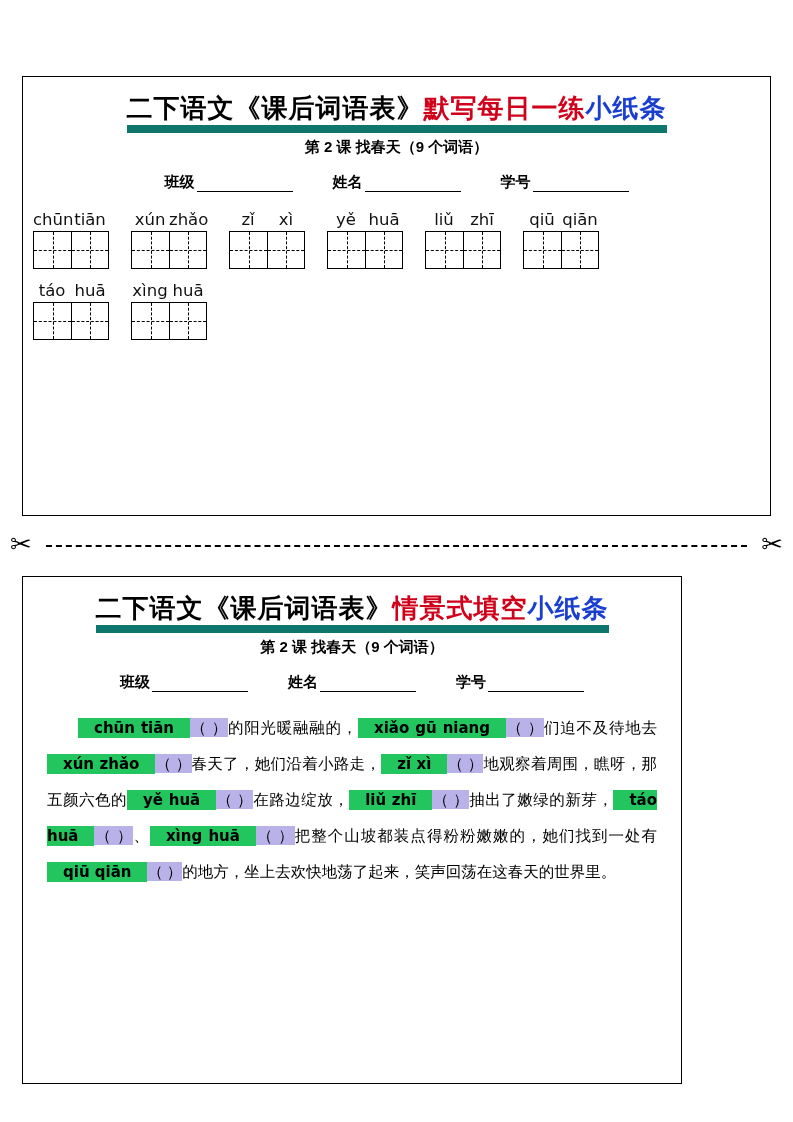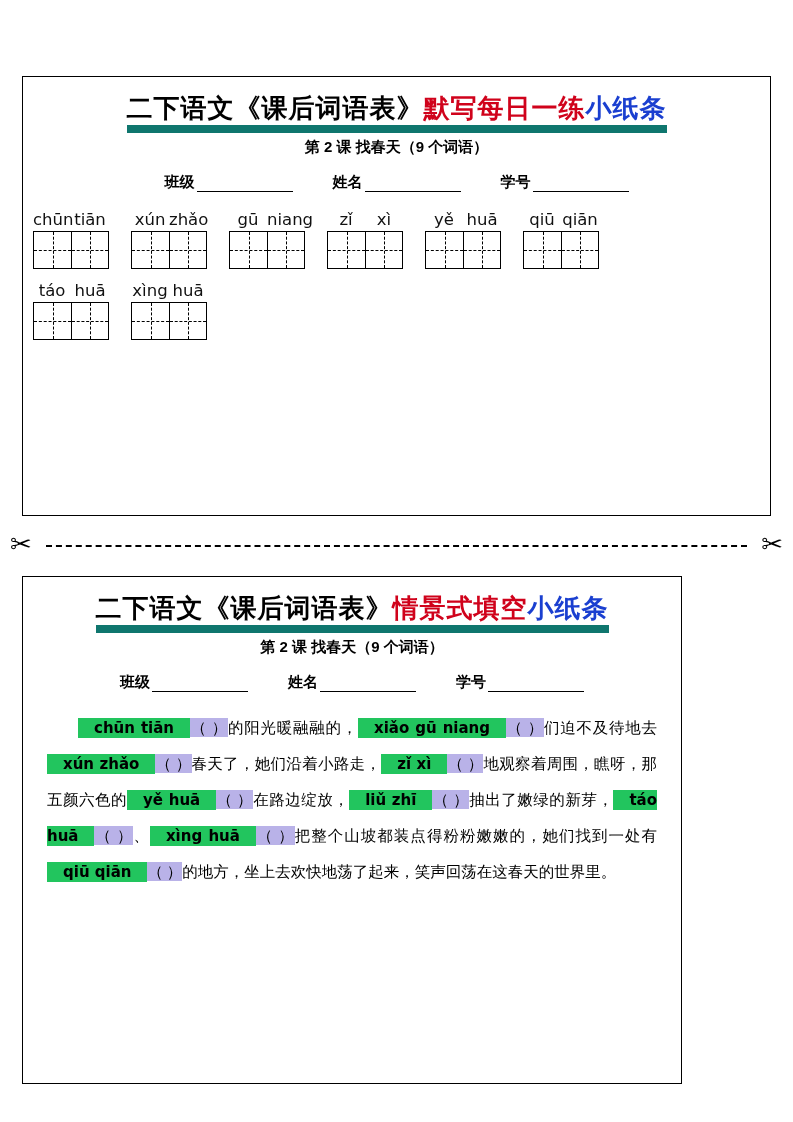--- a/index.html
+++ b/index.html
@@ -248,54 +248,54 @@
                 <span class="v"></span>
               </div>
               <div class="tgbox">
                 <span class="h"></span>
                 <span class="v"></span>
               </div>
             </div>
           </div>
           <div class="word-block">
             <div class="pinyin-row">
-              <span class="pinyin-cell">gū</span>
-              <span class="pinyin-cell">niang</span>
-            </div>
-            <div class="boxes">
-              <div class="tgbox">
-                <span class="h"></span>
-                <span class="v"></span>
-              </div>
-              <div class="tgbox">
-                <span class="h"></span>
-                <span class="v"></span>
-              </div>
-            </div>
-          </div>
-          <div class="word-block">
-            <div class="pinyin-row">
               <span class="pinyin-cell">zǐ</span>
               <span class="pinyin-cell">xì</span>
             </div>
             <div class="boxes">
               <div class="tgbox">
                 <span class="h"></span>
                 <span class="v"></span>
               </div>
               <div class="tgbox">
                 <span class="h"></span>
                 <span class="v"></span>
               </div>
             </div>
           </div>
           <div class="word-block">
             <div class="pinyin-row">
               <span class="pinyin-cell">yě</span>
               <span class="pinyin-cell">huā</span>
+            </div>
+            <div class="boxes">
+              <div class="tgbox">
+                <span class="h"></span>
+                <span class="v"></span>
+              </div>
+              <div class="tgbox">
+                <span class="h"></span>
+                <span class="v"></span>
+              </div>
+            </div>
+          </div>
+          <div class="word-block">
+            <div class="pinyin-row">
+              <span class="pinyin-cell">liǔ</span>
+              <span class="pinyin-cell">zhī</span>
             </div>
             <div class="boxes">
               <div class="tgbox">
                 <span class="h"></span>
                 <span class="v"></span>
               </div>
               <div class="tgbox">
                 <span class="h"></span>
                 <span class="v"></span>
               </div>

